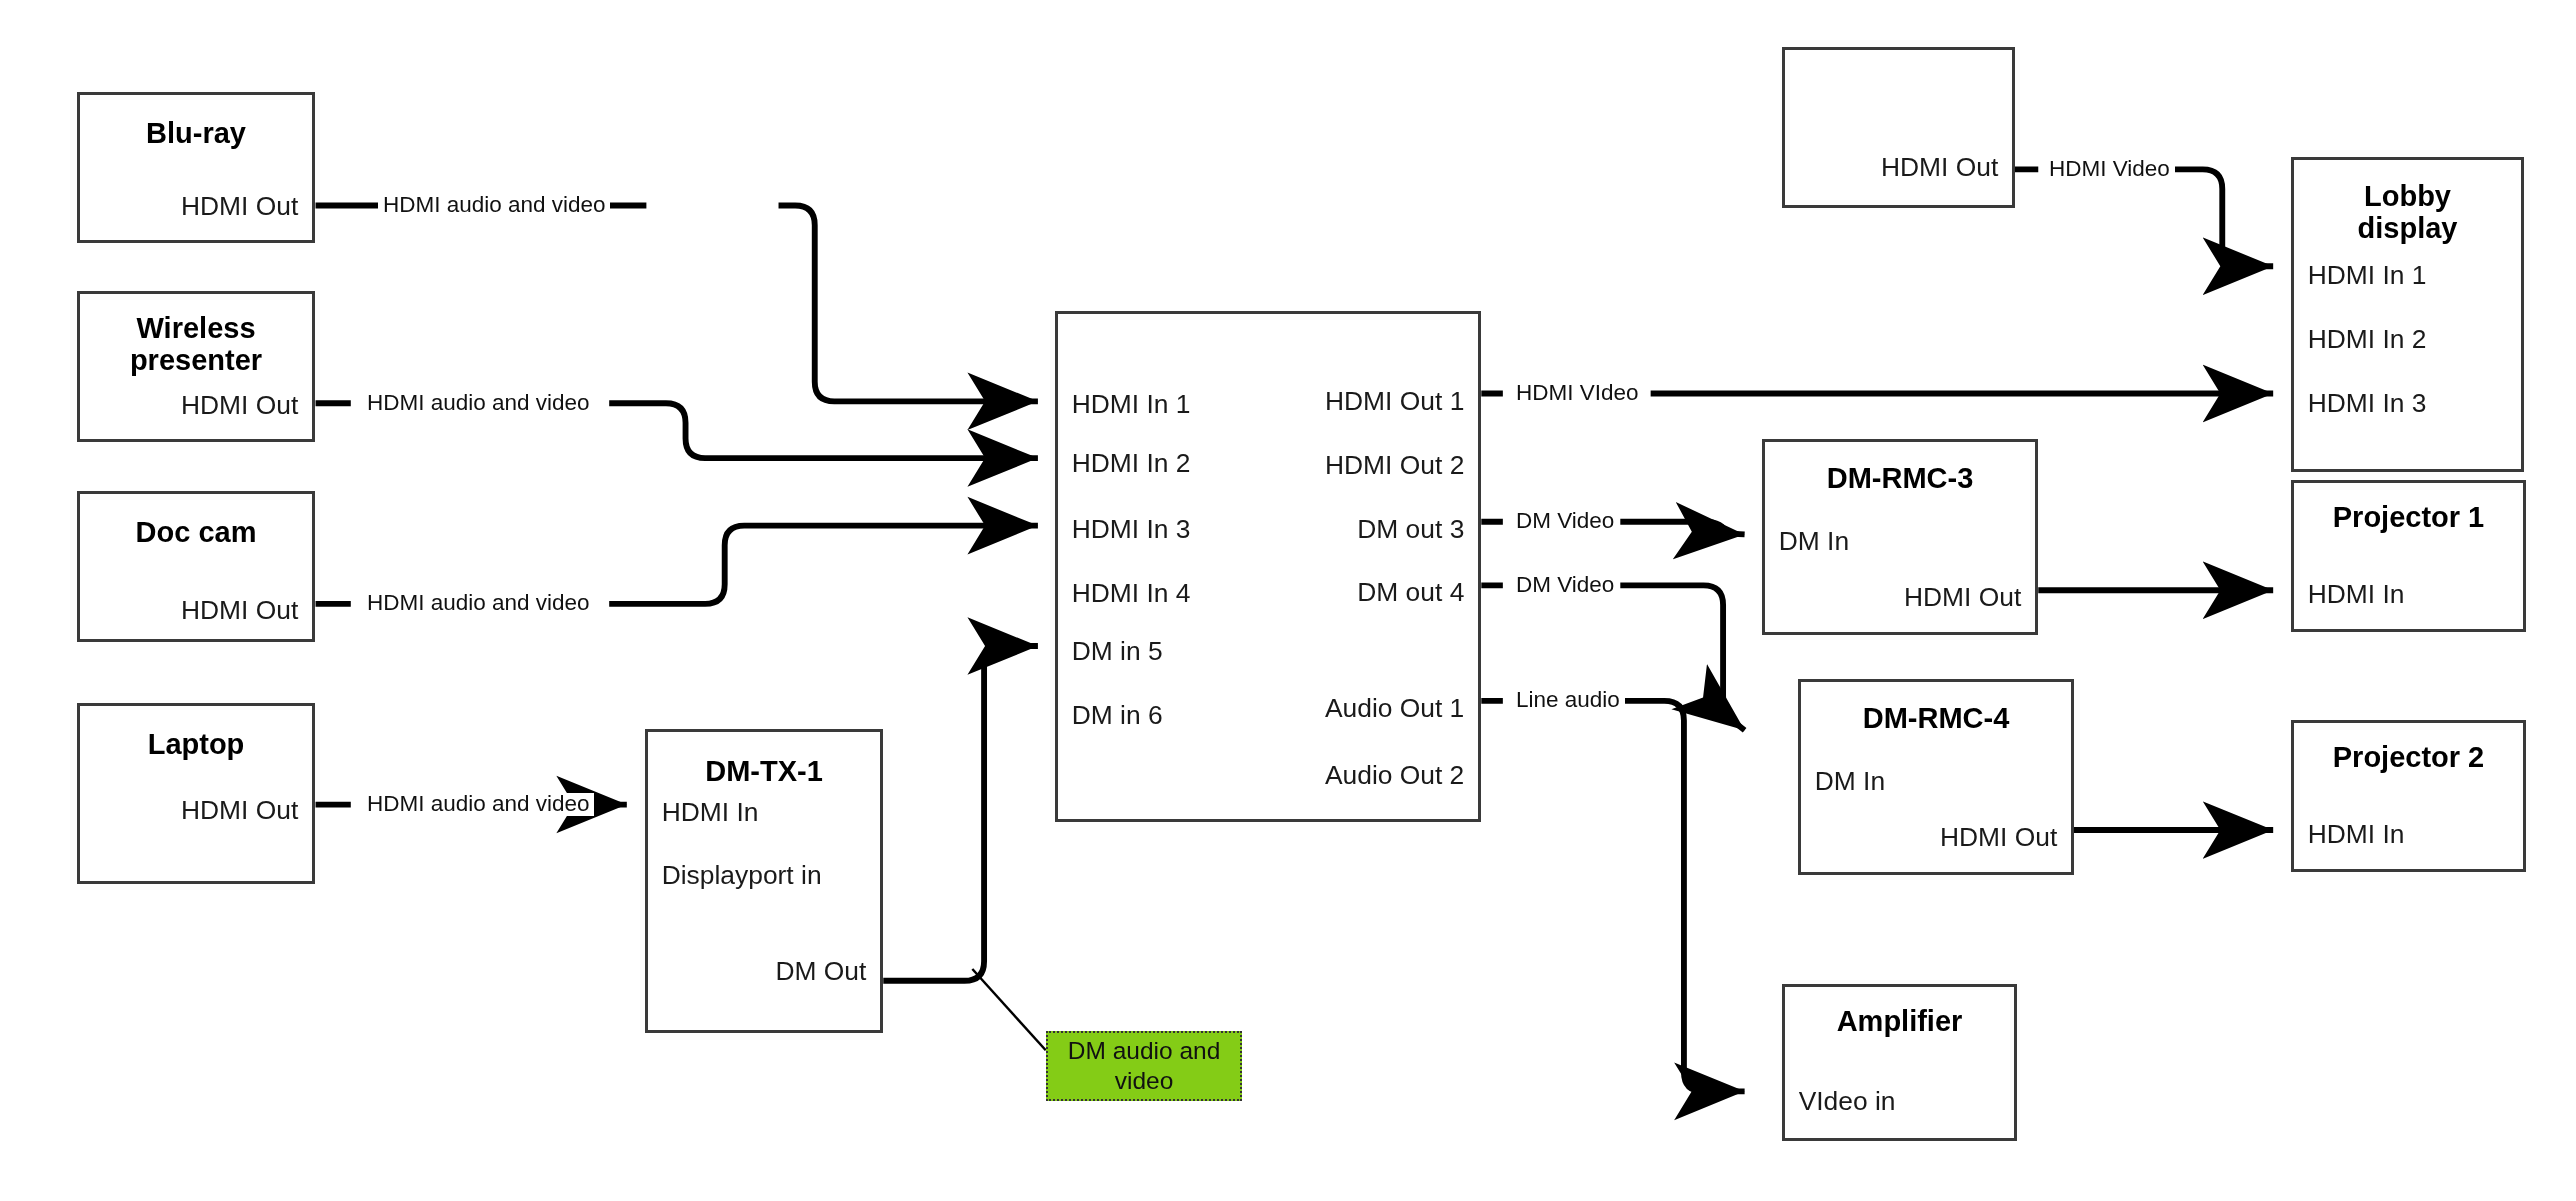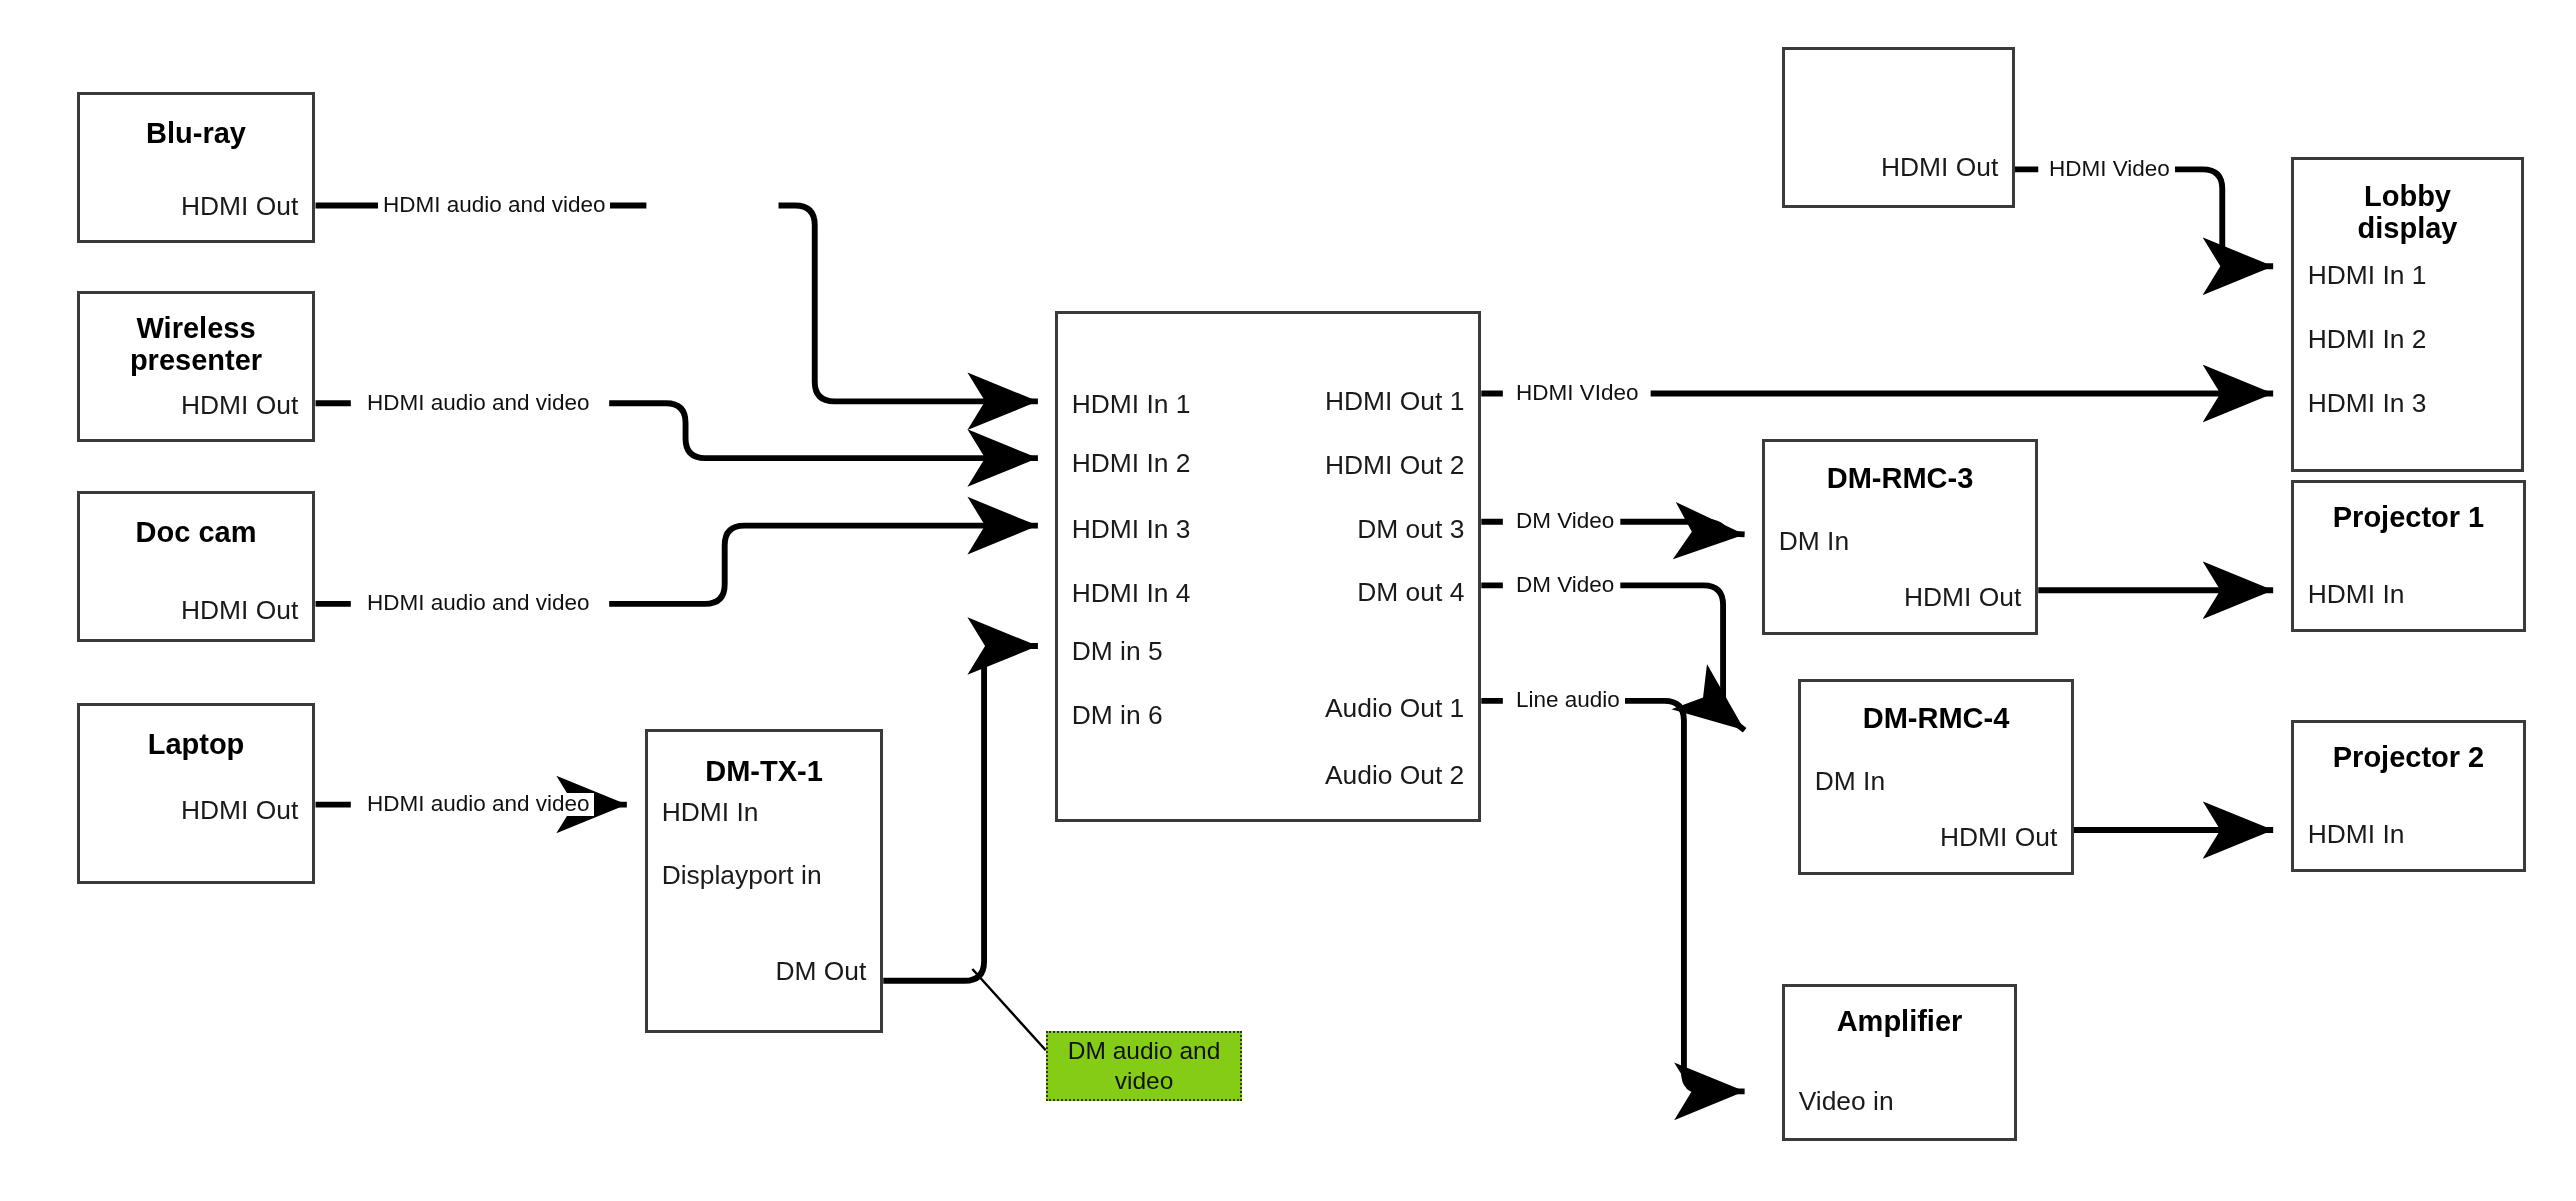--- a/index.html
+++ b/index.html
@@ -184,21 +184,21 @@
     <div class="port left" style="left:13.7px; top:98px;">HDMI In</div>
   </div>
 
   <div class="node" style="left:2291px; top:720px; width:235px; height:152px;">
     <div class="node-title" style="top:17.6px;">Projector 2</div>
     <div class="port left" style="left:13.7px; top:98px;">HDMI In</div>
   </div>
 
   <div class="node" style="left:1782px; top:984px; width:235px; height:157px;">
     <div class="node-title" style="top:17.6px;">Amplifier</div>
-    <div class="port left" style="left:13.7px; top:101px;">Video in</div>
+    <div class="port left" style="left:13.7px; top:101px;">VIdeo in</div>
   </div>
 
   <div class="wire-label" style="left:378px; top:194px;">HDMI audio and video</div>
   <div class="wire-label" style="left:362px; top:392px;">HDMI audio and video</div>
   <div class="wire-label" style="left:362px; top:592px;">HDMI audio and video</div>
   <div class="wire-label" style="left:362px; top:793px;">HDMI audio and video</div>
   <div class="wire-label" style="left:1511px; top:382px;">HDMI VIdeo</div>
   <div class="wire-label" style="left:1511px; top:510px;">DM Video</div>
   <div class="wire-label" style="left:1511px; top:574px;">DM Video</div>
   <div class="wire-label" style="left:1511px; top:689px;">Line audio</div>

